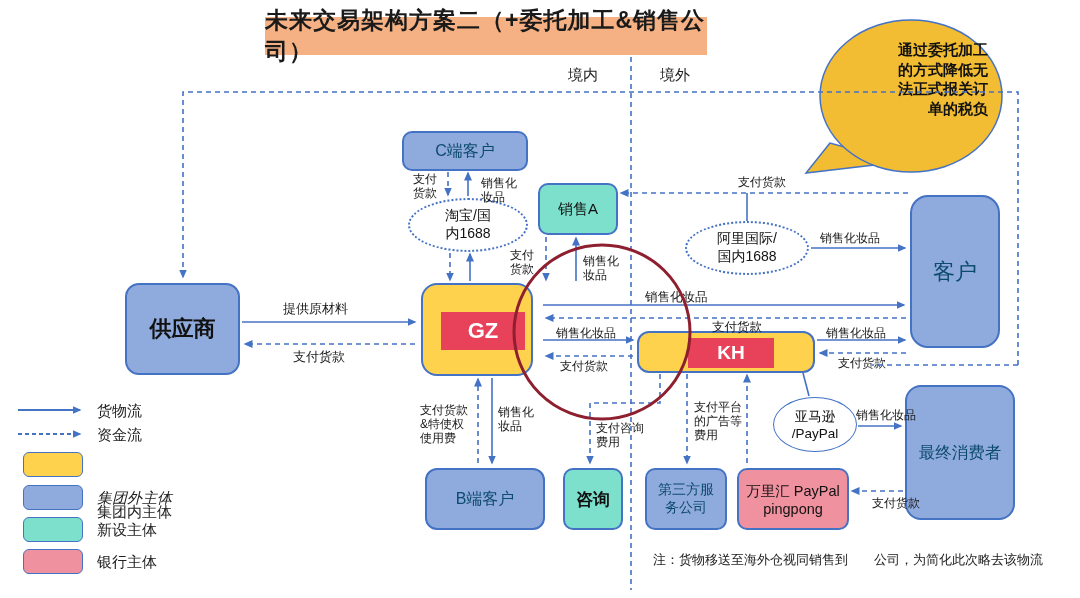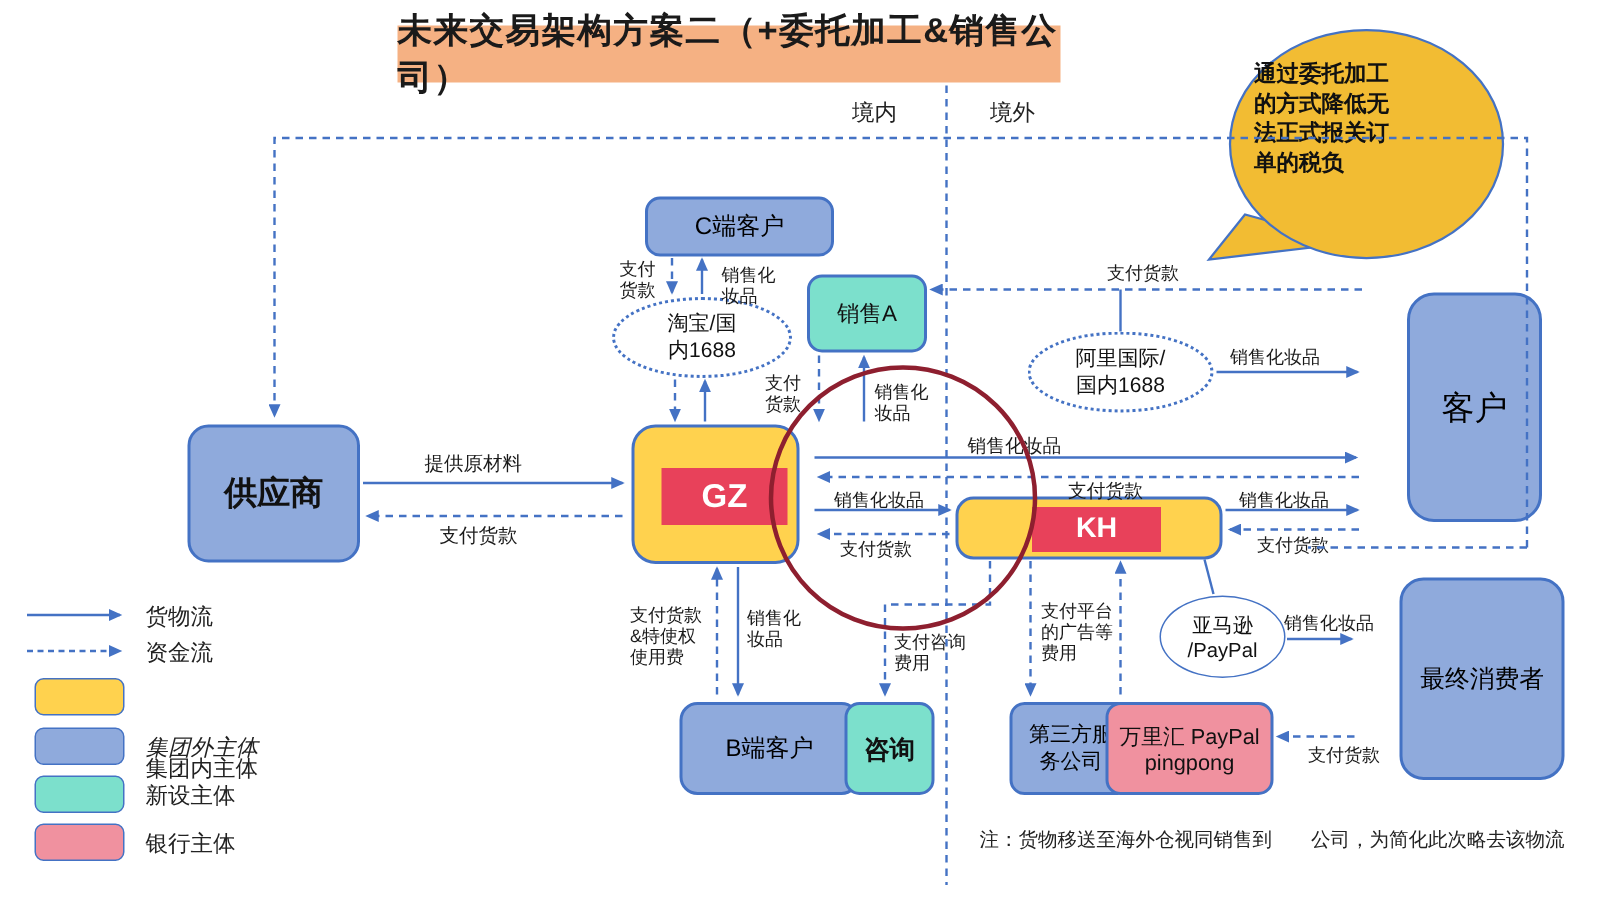--- a/index.html
+++ b/index.html
@@ -8,32 +8,32 @@
   .abs{position:absolute;}
   .title{left:265px;top:17px;width:442px;height:38px;background:#F5B183;color:#1a1a1a;
          font-size:23px;font-weight:bold;display:flex;align-items:center;justify-content:center;letter-spacing:1px;}
   .region{font-size:15px;color:#222;}
   .node{display:flex;align-items:center;justify-content:center;text-align:center;
         border:2px solid #4472C4;box-sizing:border-box;white-space:pre-line;}
   .blue{background:#8FAADC;}
   .yellow{background:#FFD24E;}
   .teal{background:#7CE0CC;}
   .pink{background:#F0919F;}
-  .white-t{color:#000000;margin-left:28px;}
+  .white-t{color:#0c4a6e;}
   .black-t{color:#111;}
   .ellipse{border-radius:50%;background:#fff;display:flex;align-items:center;justify-content:center;
            text-align:center;white-space:pre-line;box-sizing:border-box;color:#111;}
   .dotted{border:2px dotted #4472C4;}
   .solidb{border:1.6px solid #4472C4;}
   .redcore{position:absolute;background:#E8415A;color:#fff;font-weight:bold;
            display:flex;align-items:center;justify-content:center;}
   .elabel{position:absolute;font-size:12px;color:#1a1a1a;line-height:1.18;white-space:pre-line;}
   .swatch{position:absolute;width:60px;height:25px;border:1.6px solid #4472C4;border-radius:6px;box-sizing:border-box;}
   .bubble-text{position:absolute;left:836px;top:40px;width:152px;font-size:15px;font-weight:bold;
-               color:#111;text-align:left;white-space:pre-line;line-height:1.3;}
+               color:#111;text-align:right;white-space:pre-line;line-height:1.3;}
   .note{position:absolute;left:653px;top:551px;font-size:13px;color:#222;}
 </style>
 </head>
 <body>
 
 <div class="stage">
 
   <svg class="layer">
     <polygon points="830,143 806,173 900,162" fill="#F2BC33" stroke="#4472C4" stroke-width="1.5"></polygon>
     <ellipse cx="911" cy="96" rx="91" ry="76" fill="#F2BC33" stroke="#4472C4" stroke-width="1.5"></ellipse>

